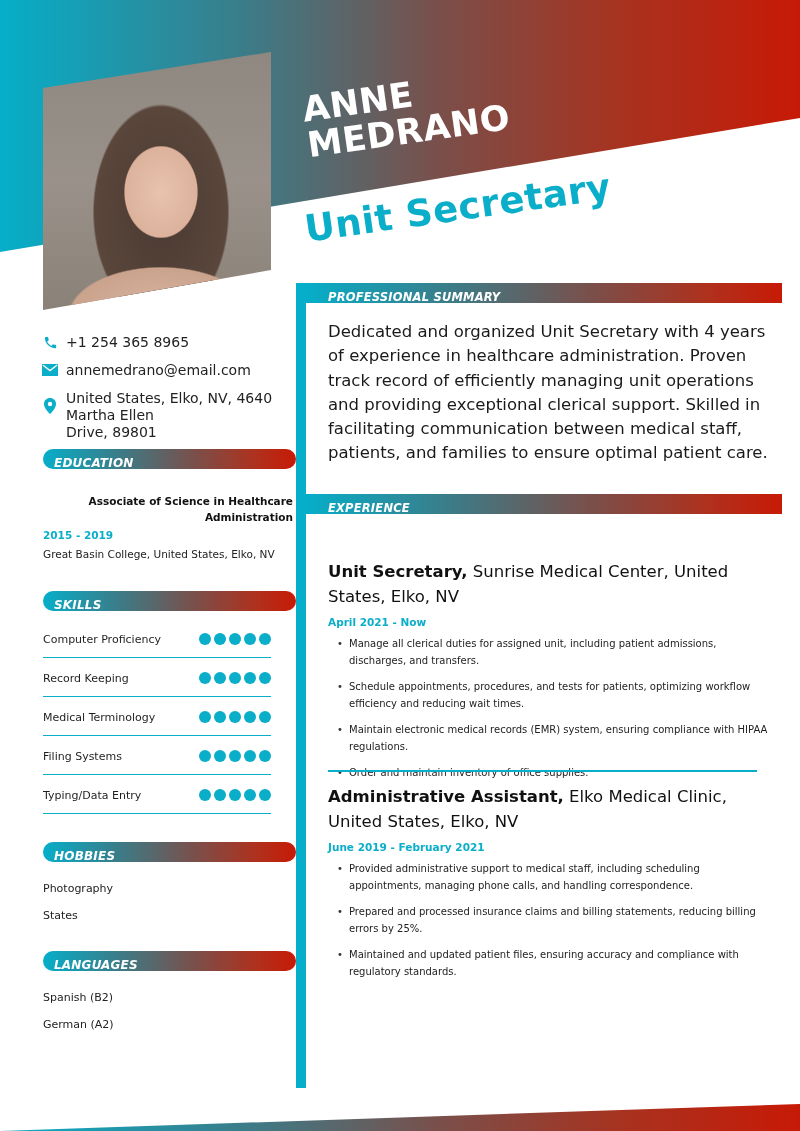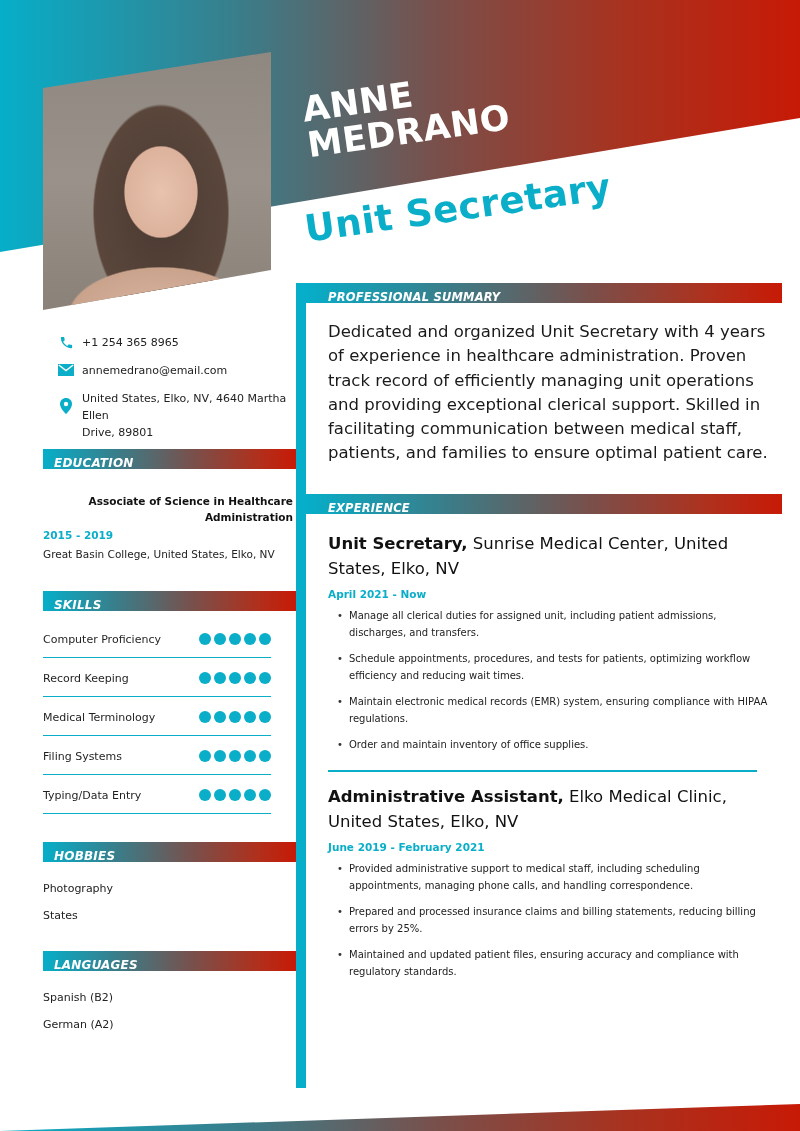--- a/index.html
+++ b/index.html
@@ -39,24 +39,24 @@
 
   .vbar { position: absolute; left: 296px; top: 283px; width: 10px; height: 805px; background: #06aec9; }
 
   .sec-head {
     position: absolute; height: 20px;
     background: linear-gradient(90deg, #06aec9 0%, #3b7c88 30%, #7a4f4a 60%, #b0301c 85%, #c71a06 100%);
     color: #ffffff; font-family: "DejaVu Sans", sans-serif; font-weight: bold; font-style: italic;
     font-size: 12px; line-height: 28px; padding-left: 11px; letter-spacing: 0.2px;
   }
   .sec-head.right { left: 306px; width: 476px; font-size: 11.5px; padding-left: 22px; }
-  .sec-head.left { left: 43px; width: 253px; }
-
-  
-  .contacts { position: absolute; left: 58px; top: 334px; width: 250px; font-size: 11px; color: #222; }
+  .sec-head.left { left: 43px; width: 253px; border-radius: 11px; }
+
+  
+  .contacts { position: absolute; left: 42px; top: 334px; width: 250px; font-size: 14px; color: #222; }
   .contact { display: flex; align-items: flex-start; margin-bottom: 11px; }
   .contact .ic { width: 16px; height: 16px; margin-right: 8px; flex: 0 0 16px; display: flex; align-items: center; justify-content: center; }
   .contact .txt { line-height: 17px; }
 
   
   .edu { position: absolute; left: 43px; top: 493px; width: 250px; }
   .edu-degree { font-weight: bold; font-size: 10.5px; line-height: 16px; color: #111; text-align: right; }
   .edu-years { font-weight: bold; font-size: 10.5px; color: #0aaec9; line-height: 18px; margin-top: 1px; }
   .edu-school { font-size: 10.5px; line-height: 20px; color: #222; }
 
@@ -210,21 +210,21 @@
 <div class="plain-list" style="top:984px">
   <div>Spanish (B2)</div>
   <div>German (A2)</div>
 </div>
 
 <div class="sec-head right" style="top:283px">PROFESSIONAL SUMMARY</div>
 <div class="summary">Dedicated and organized Unit Secretary with 4 years of experience in healthcare administration. Proven track record of efficiently managing unit operations and providing exceptional clerical support. Skilled in facilitating communication between medical staff, patients, and families to ensure optimal patient care.</div>
 
 <div class="sec-head right" style="top:494px">EXPERIENCE</div>
 
-<div class="exp" style="top:532px">
+<div class="exp" style="top:560px">
   <div class="exp-title"><b>Unit Secretary,</b><span> Sunrise Medical Center, United States, Elko, NV</span></div>
   <div class="exp-dates">April 2021 - Now</div>
   <ul class="exp-bullets">
     <li>Manage all clerical duties for assigned unit, including patient admissions, discharges, and transfers.</li>
     <li>Schedule appointments, procedures, and tests for patients, optimizing workflow efficiency and reducing wait times.</li>
     <li>Maintain electronic medical records (EMR) system, ensuring compliance with HIPAA regulations.</li>
     <li>Order and maintain inventory of office supplies.</li>
   </ul>
 </div>
 

